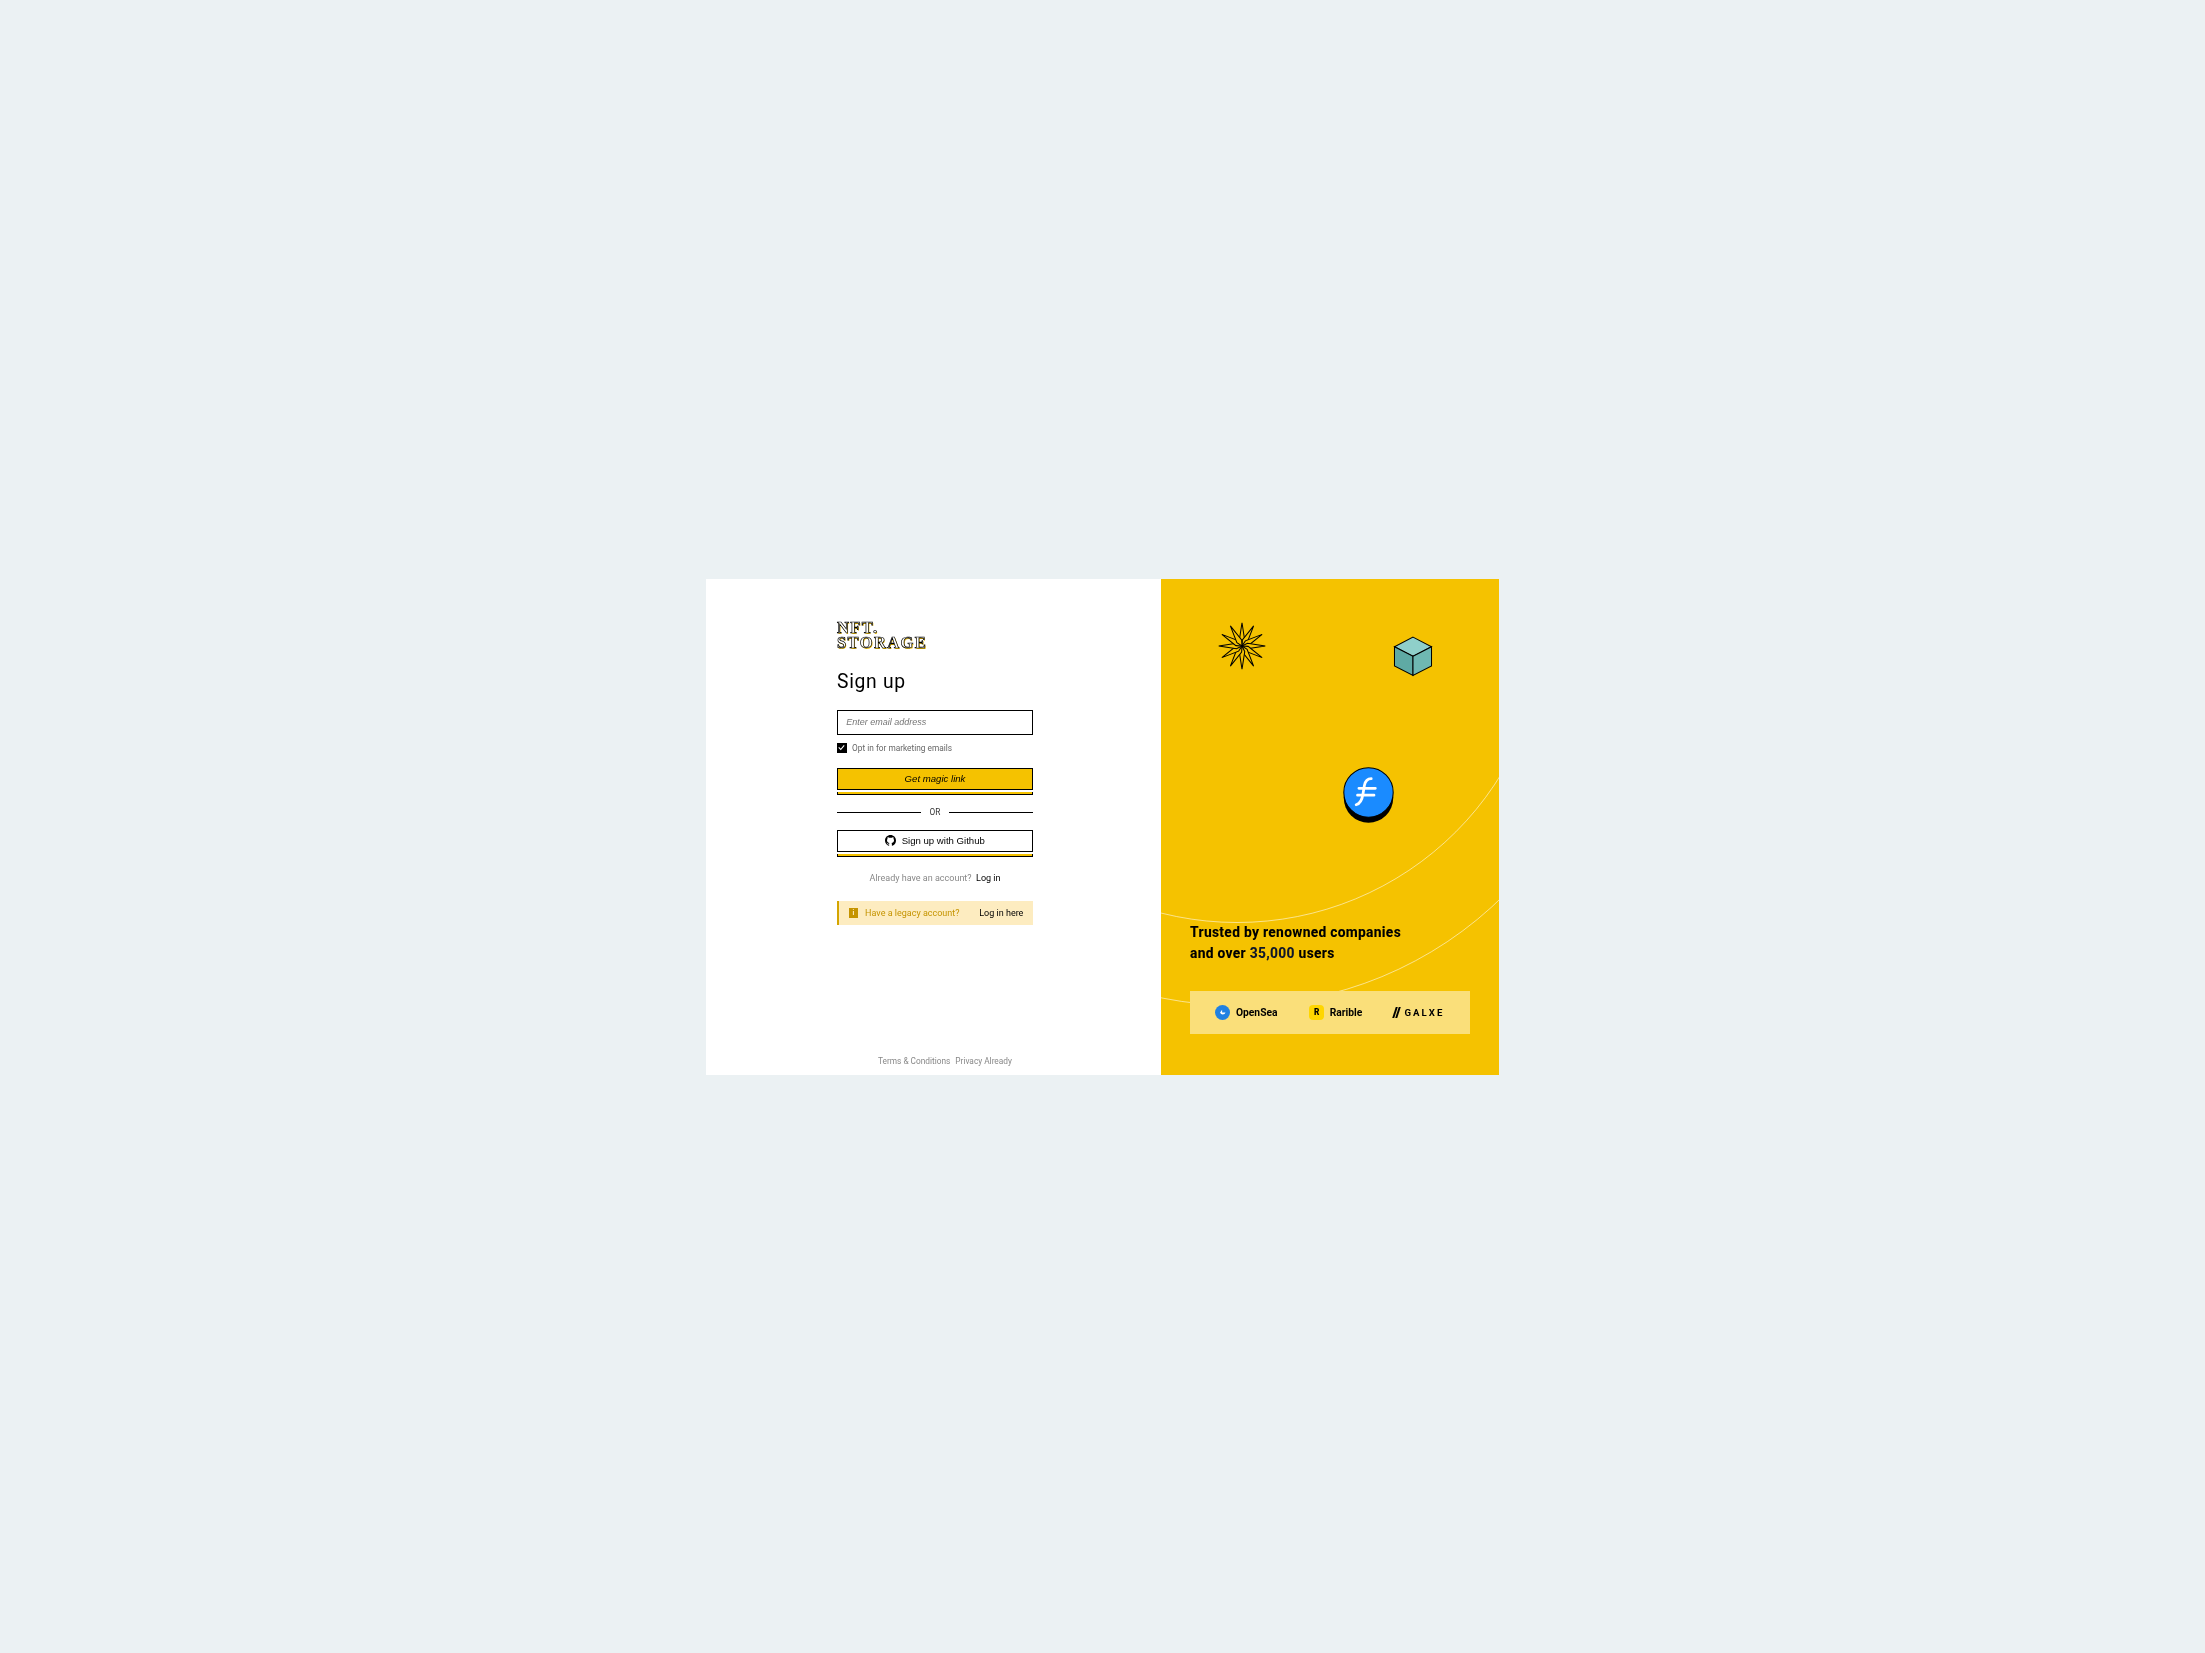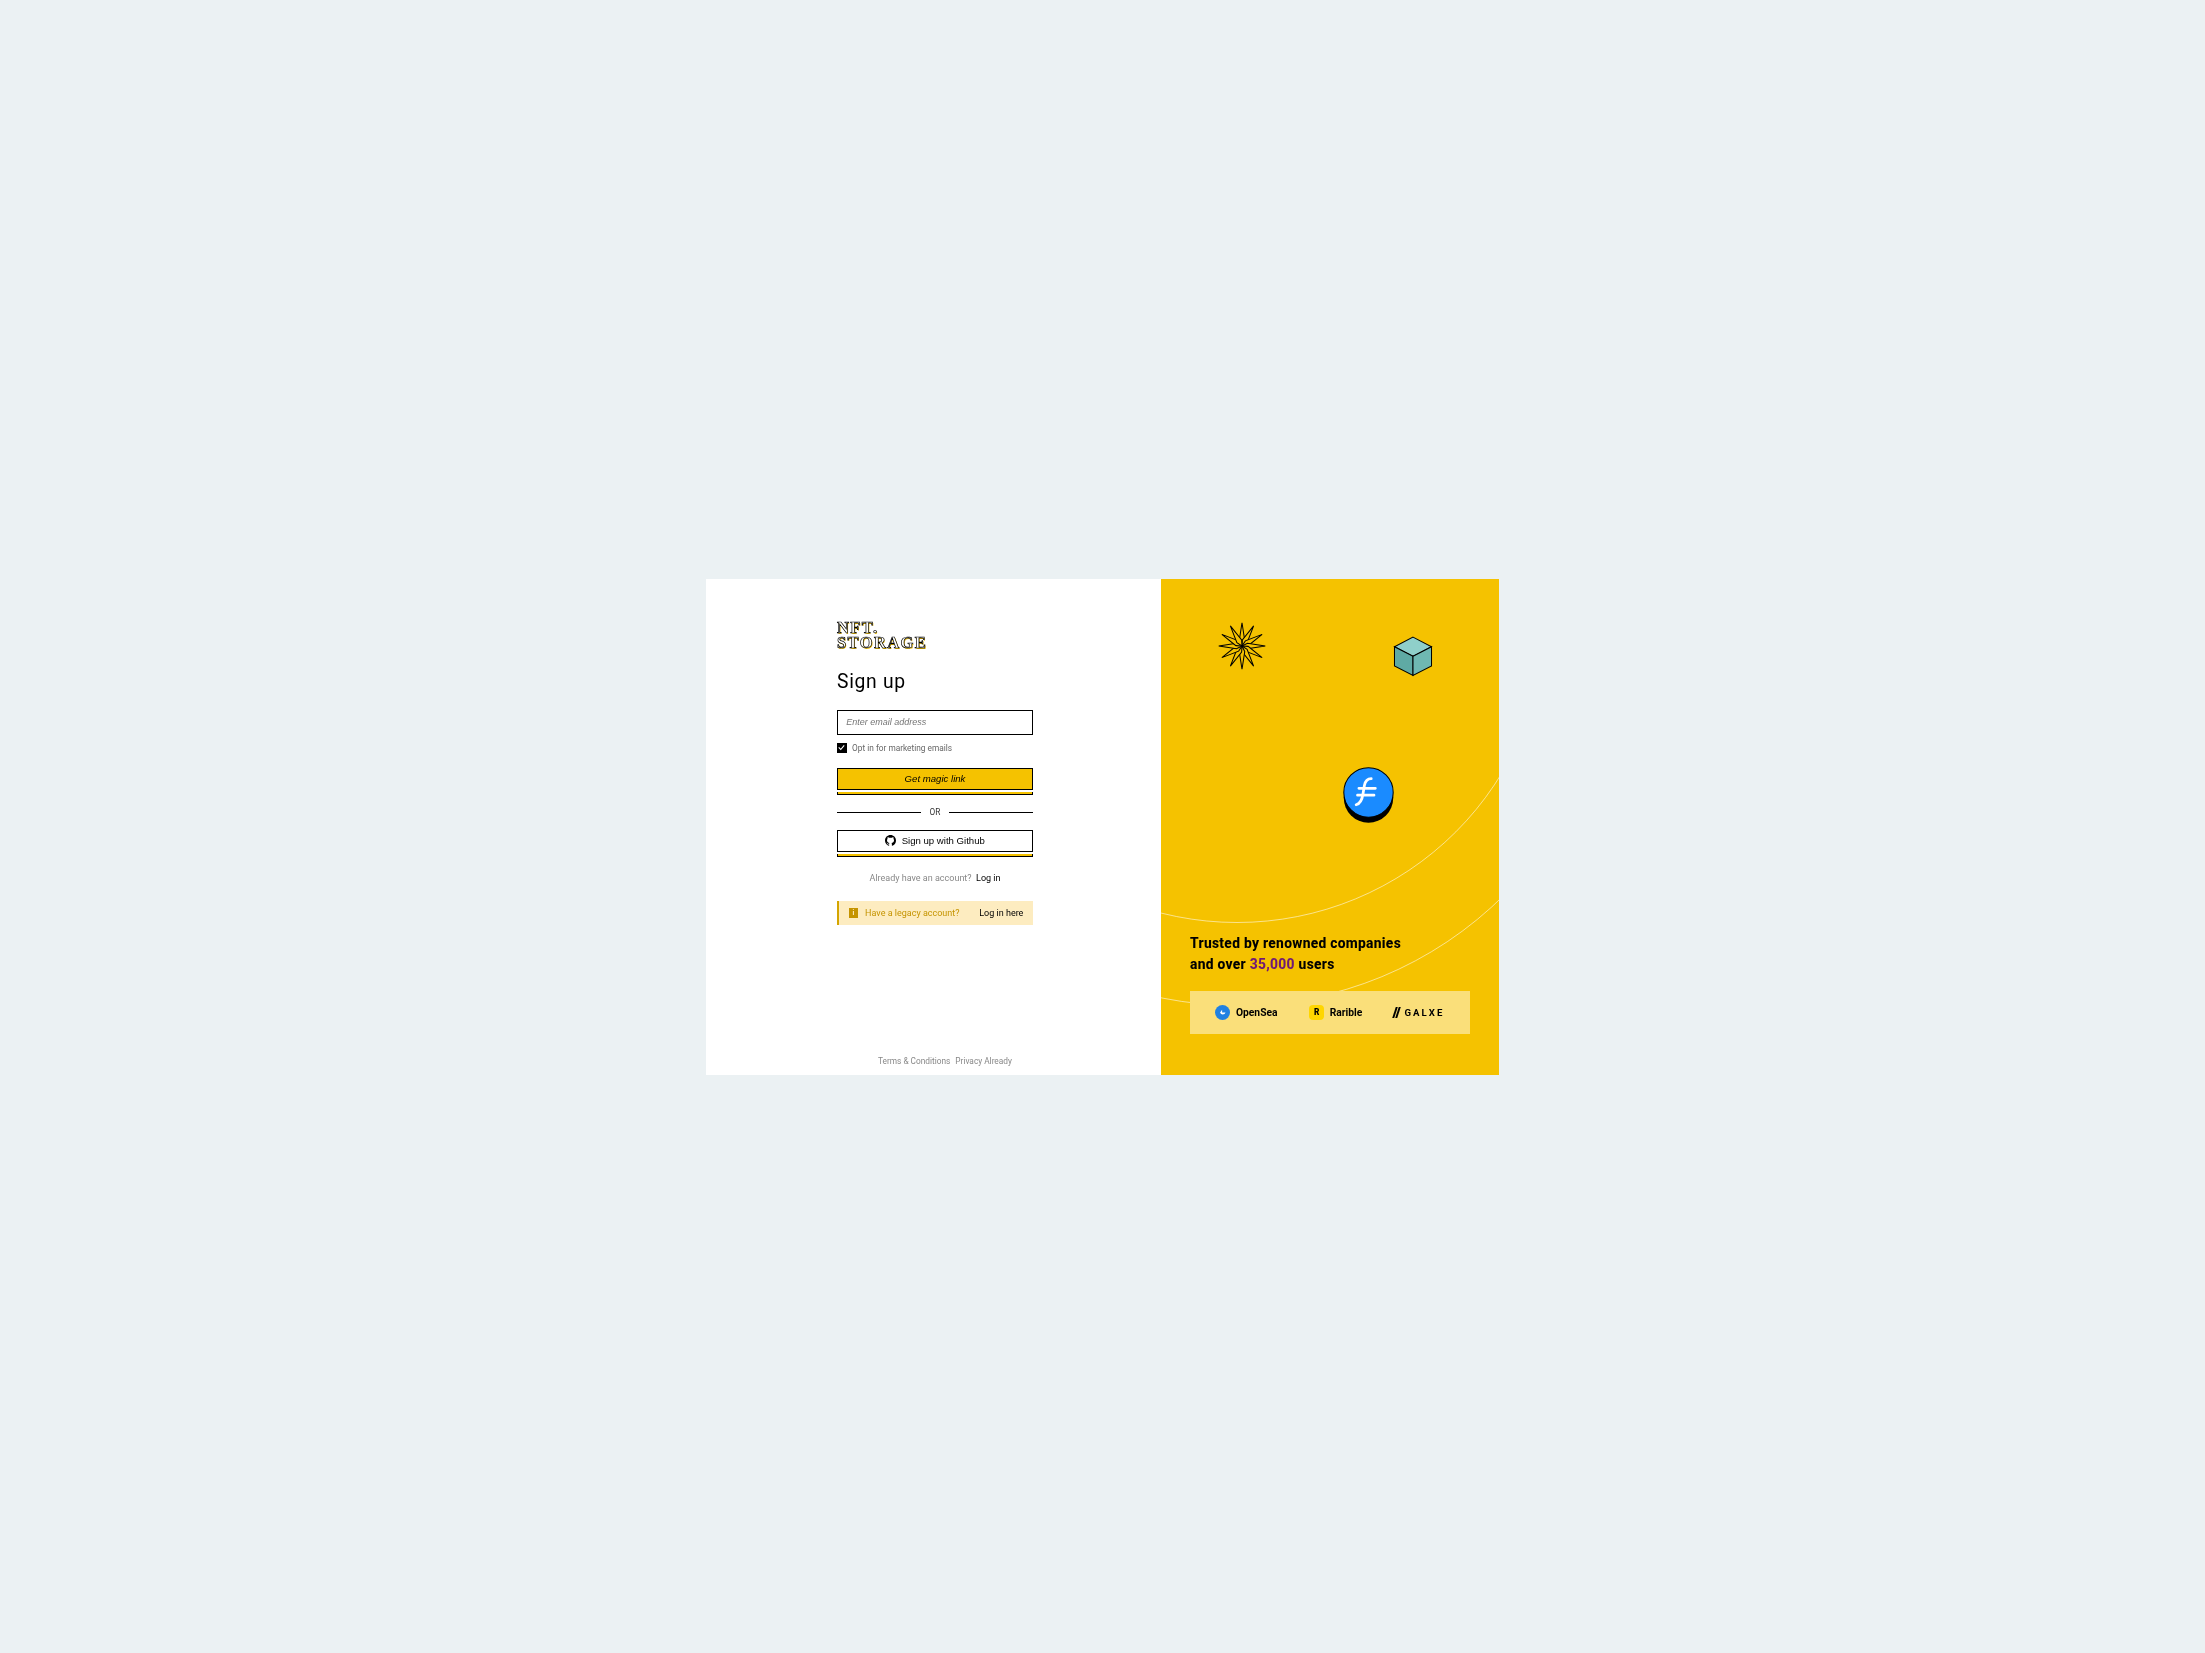--- a/index.html
+++ b/index.html
@@ -165,23 +165,23 @@
   left: 29px;
   right: 29px;
   bottom: 41px;
 }
 .trust-text {
   font-size: 13.8px;
   font-weight: 800;
   letter-spacing: 0.3px;
   color: #000;
   line-height: 1.5;
-  margin-bottom: 16px;
-}
-.trust-count { color: #701a75; }
+  margin-bottom: 27px;
+}
+.trust-count { color: #0f172a; }
 .companies {
   background: #fadf7a;
   height: 43px;
   display: flex;
   align-items: center;
   justify-content: space-around;
   padding: 0 9.6px;
 }
 .company { display: flex; align-items: center; gap: 5.5px; font-weight: 700; font-size: 10.3px; color: #000; }
 .opensea-icon {

